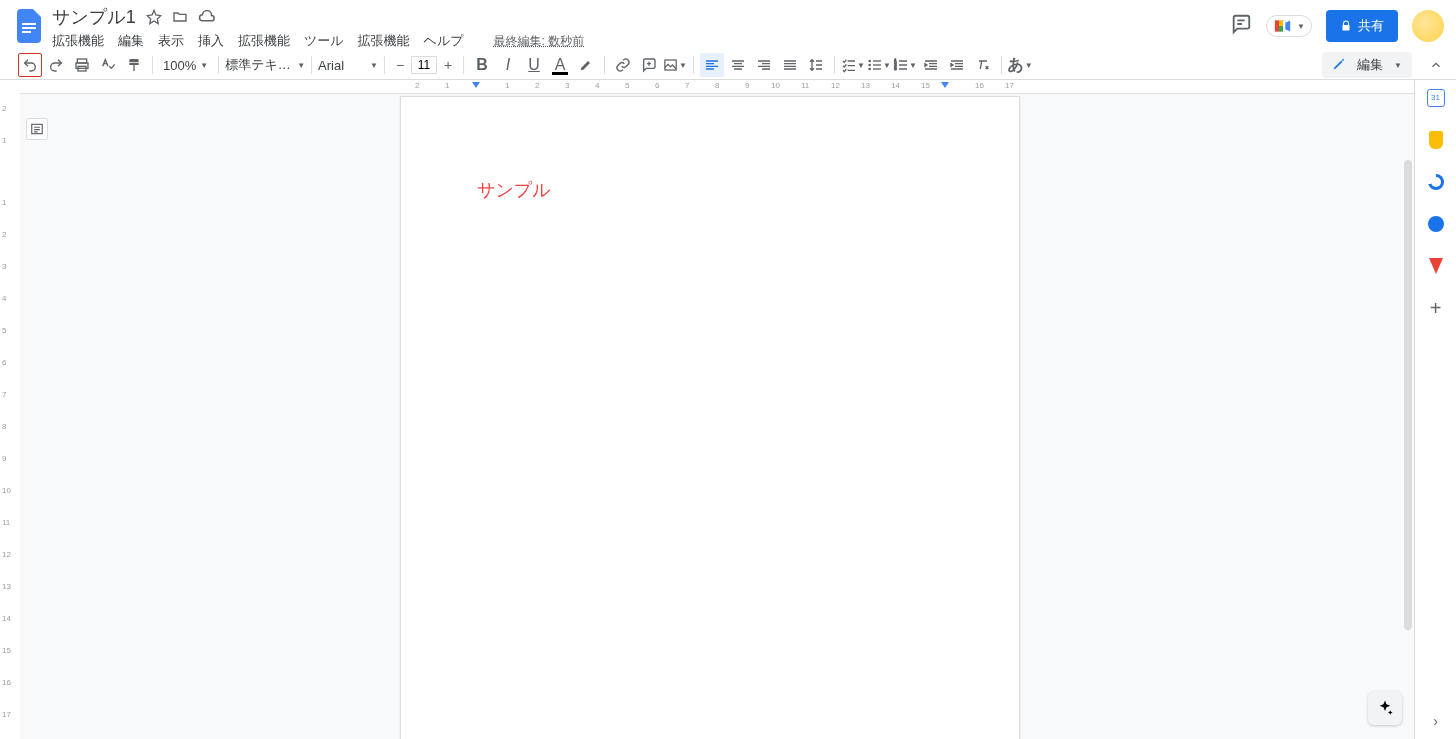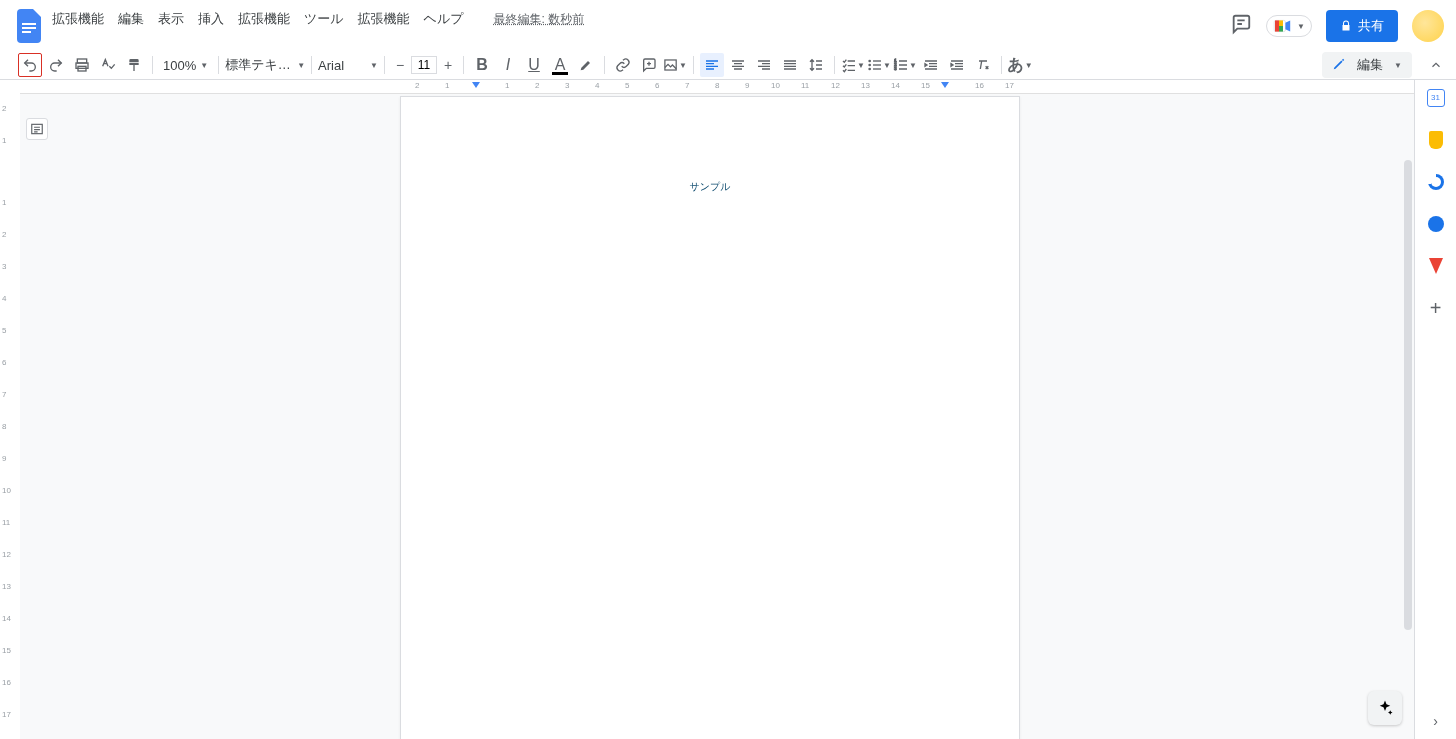--- a/index.html
+++ b/index.html
@@ -39,21 +39,21 @@
 .body-area { display:flex; height:659px; position:relative; }
 .vruler { width:20px; background:#fff; position:relative; border-right:0; }
 .vruler .tick { position:absolute; left:2px; font-size:8px; color:#9aa0a6; }
 .canvas-wrap { flex:1; background:#f8f9fa; position:relative; overflow:hidden; }
 .hruler { position:absolute; top:0; left:0; right:0; height:14px; background:#fff; border-bottom:1px solid #e0e0e0; }
 .hruler .seg { position:absolute; top:1px; font-size:8px; color:#9aa0a6; }
 .hruler .marker-left { position:absolute; top:2px; width:0; height:0; border-left:4px solid transparent; border-right:4px solid transparent; border-top:6px solid #4285f4; }
 .hruler .marker-right { position:absolute; top:2px; width:0; height:0; border-left:4px solid transparent; border-right:4px solid transparent; border-top:6px solid #4285f4; }
 .outline-btn { position:absolute; top:38px; left:6px; width:22px; height:22px; border:1px solid #dadce0; border-radius:3px; display:flex; align-items:center; justify-content:center; color:#5f6368; background:#fff; }
 .page { position:absolute; top:16px; left:380px; width:620px; height:820px; background:#fff; border:1px solid #dadce0; box-shadow:0 1px 3px rgba(0,0,0,.06); }
-.page-content { padding:84px 76px; font-size:10px; color:#0c4a6e; line-height:1.1;text-align:center; }
+.page-content { padding:84px 76px; font-size:18px; color:#ef4444; line-height:1.1; }
 .sidepanel { width:42px; border-left:1px solid #dadce0; background:#fff; display:flex; flex-direction:column; align-items:center; padding-top:8px; gap:22px; }
 .sp-ic { width:20px; height:20px; display:flex; align-items:center; justify-content:center; }
 .sp-cal { background:#fff; border:1px solid #4285f4; border-radius:3px; width:18px; height:18px; position:relative; }
 .sp-cal::after { content:"31"; position:absolute; font-size:8px; color:#4285f4; width:100%; text-align:center; top:3px; }
 .sp-keep { width:14px; height:18px; background:#fbbc04; border-radius:2px 2px 6px 6px; }
 .sp-tasks { width:16px; height:16px; border-radius:50%; background:conic-gradient(#1a73e8 0 70%, #fff 0); position:relative; }
 .sp-tasks::after{content:"";position:absolute;inset:3px;background:#fff;border-radius:50%;}
 .sp-contacts { width:16px; height:16px; border-radius:50%; background:#1a73e8; }
 .sp-maps { width:0;height:0;border-left:7px solid transparent;border-right:7px solid transparent;border-top:16px solid #ea4335;}
 .sp-plus { font-size:20px; color:#5f6368; }
@@ -69,20 +69,38 @@
 <div class="hdr">
   <div class="docicon">
     <svg width="26" height="34" viewBox="0 0 26 34">
         <path fill="#4285f4" d="M4 0h12l8 8v22a4 4 0 0 1-4 4H4a4 4 0 0 1-4-4V4a4 4 0 0 1 4-4z"></path>
         <rect x="5" y="14" width="14" height="2" fill="#fff"></rect>
         <rect x="5" y="18" width="14" height="2" fill="#fff"></rect>
         <rect x="5" y="22" width="9" height="2" fill="#fff"></rect>
       </svg>
   </div>
   <div class="titlewrap">
+    <div class="row1">
+      <span class="title">サンプル1</span>
+      <span class="miniicon">
+          <svg width="16" height="16" viewBox="0 0 24 24" fill="none" stroke="#5f6368" stroke-width="2">
+            <path d="M12 2l2.9 6.9L22 10l-5 5 1.2 7L12 18l-6.2 4L7 15l-5-5 7.1-1.1z"></path>
+          </svg>
+        </span>
+      <span class="miniicon">
+          <svg width="16" height="16" viewBox="0 0 24 24" fill="none" stroke="#5f6368" stroke-width="2">
+            <path d="M3 6h6l2 2h10v10H3z"></path>
+          </svg>
+        </span>
+      <span class="miniicon">
+          <svg width="18" height="14" viewBox="0 0 24 18" fill="none" stroke="#5f6368" stroke-width="2">
+            <path d="M6 14a4 4 0 0 1 0-8 6 6 0 0 1 12 1 3.5 3.5 0 0 1 0 7H6z"></path>
+          </svg>
+        </span>
+    </div>
     <div class="row2">
       <span class="menu">拡張機能</span>
       <span class="menu">編集</span>
       <span class="menu">表示</span>
       <span class="menu">挿入</span>
       <span class="menu">拡張機能</span>
       <span class="menu">ツール</span>
       <span class="menu">拡張機能</span>
       <span class="menu">ヘルプ</span>
       <span class="last-edit">最終編集: 数秒前</span>

